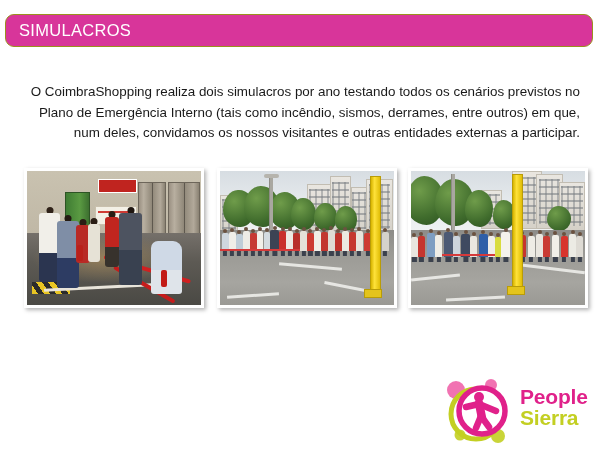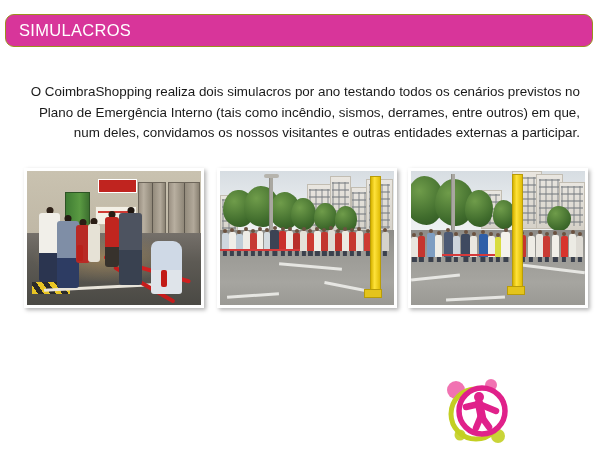--- a/index.html
+++ b/index.html
@@ -400,13 +400,17 @@
       <circle cx="33" cy="19" r="5" fill="#e0218a"></circle>
 
       <path d="M20 29 L33 26 L50 33" stroke="#e0218a" stroke-width="6.5" fill="none" stroke-linecap="round" stroke-linejoin="round"></path>
 
       <path d="M33 25 L36 40" stroke="#e0218a" stroke-width="8.5" fill="none" stroke-linecap="round"></path>
 
       <path d="M35 38 L30 50" stroke="#e0218a" stroke-width="6.5" fill="none" stroke-linecap="round"></path>
       <path d="M35 38 L43 49" stroke="#e0218a" stroke-width="6.5" fill="none" stroke-linecap="round"></path>
     </svg>
   </div>
+  <div class="logo-text">
+    <span class="logo-line1">People</span>
+    <span class="logo-line2">Sierra</span>
+  </div>
 </div>
 
 </body></html>

